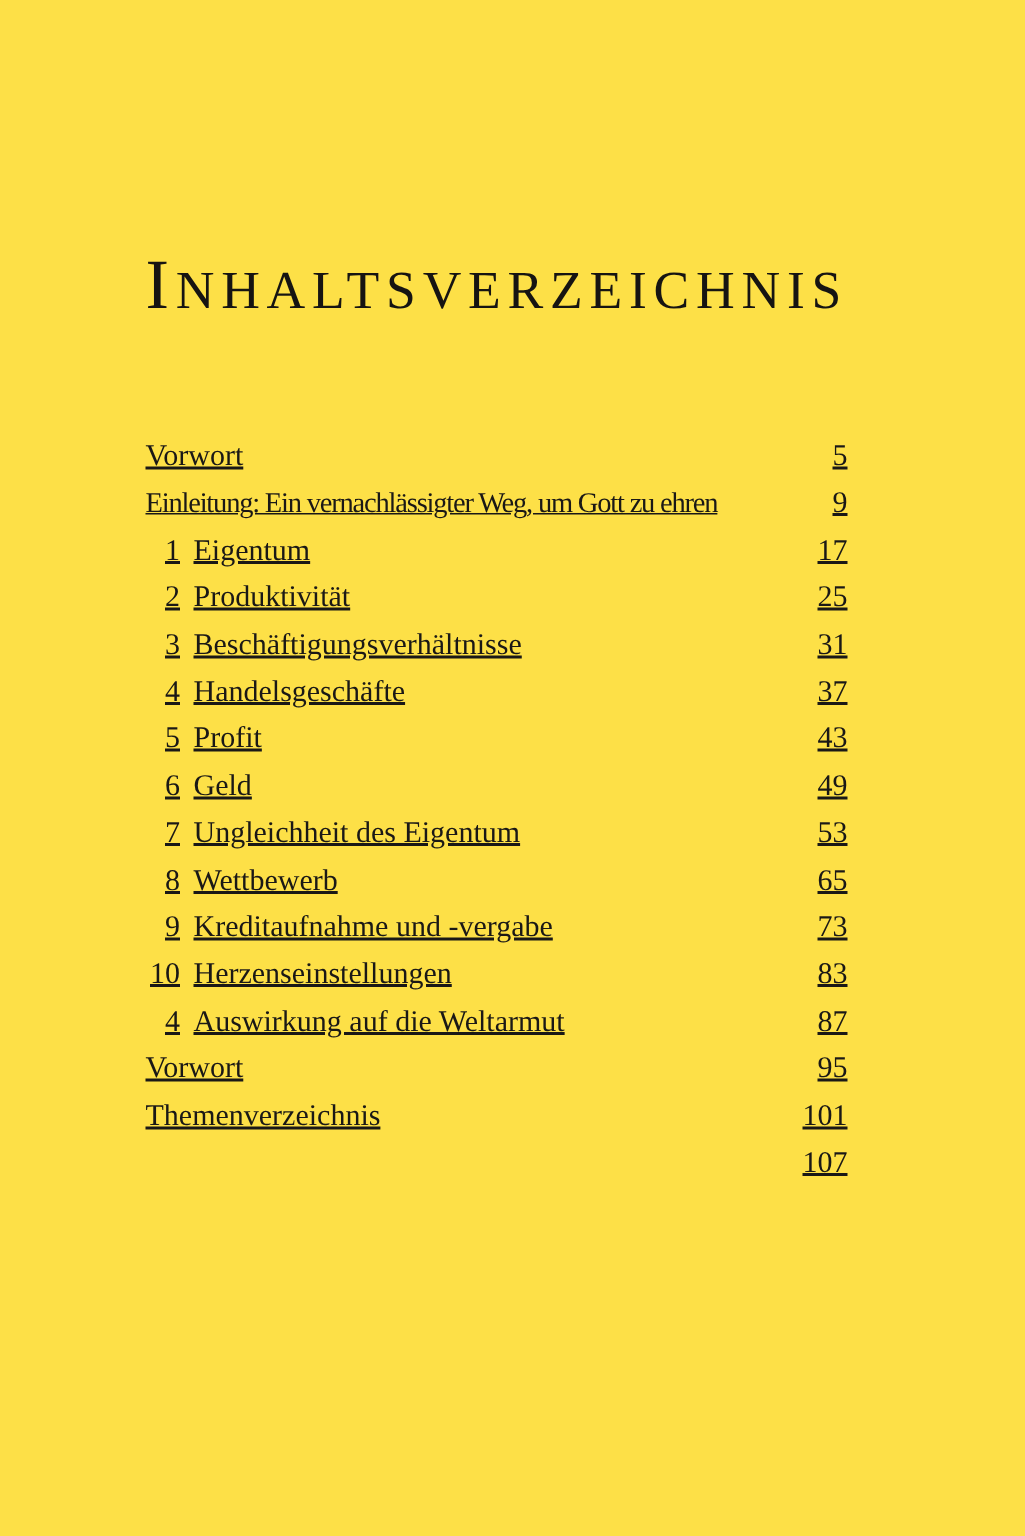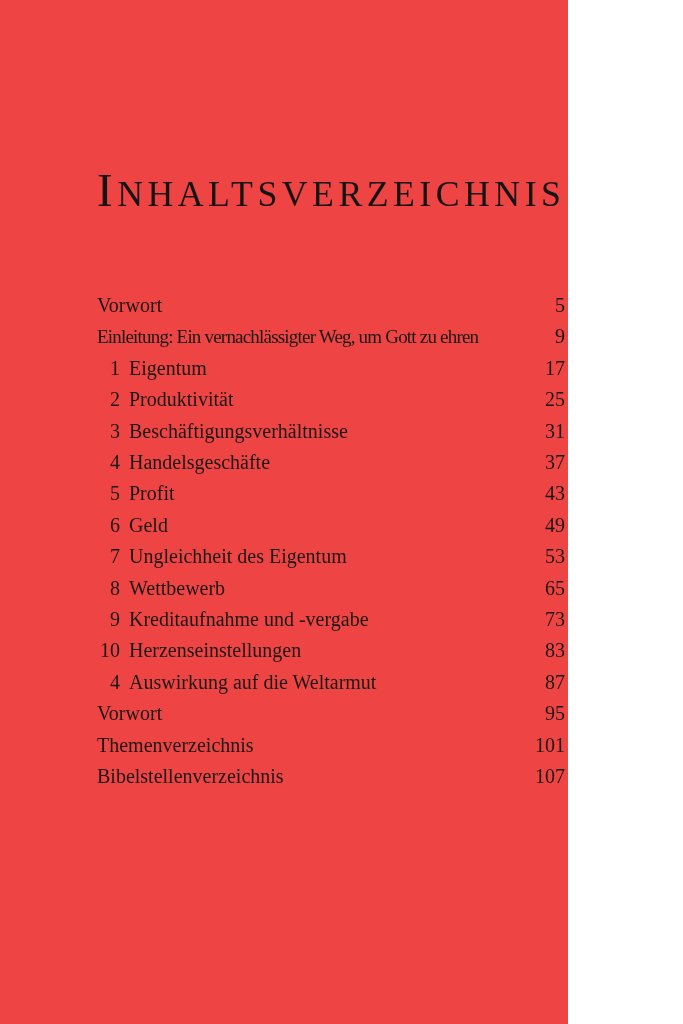--- a/index.html
+++ b/index.html
@@ -2,23 +2,23 @@
 <html lang="de"><head>
 <meta charset="utf-8">
 <style>
   html, body { margin: 0; padding: 0; }
   body {
     background: #ffffff;
     font-family: "Liberation Serif", "DejaVu Serif", serif;
   }
   .page {
     position: relative;
-    width: 568px;
+    width: 683px;
     height: 1024px;
-    background: #ef4444;
+    background: #fde047;
     overflow: hidden;
     color: #171513;
   }
   .content {
     position: absolute;
     left: 97px;
     top: 0;
     width: 468px;
   }
   h1.title {
@@ -36,20 +36,21 @@
   }
   .toc {
     margin-top: 72px;
     font-size: 20px;
     color: #1a1816;
   }
   .row {
     display: flex;
     align-items: baseline;
     line-height: 31.4px;
+    text-decoration: underline;
   }
   .row .num {
     display: none;
   }
   .row.numbered .num {
     display: block;
     flex: none;
     width: 23px;
     text-align: right;
     margin-right: 9px;
@@ -163,19 +164,18 @@
       </div>
 
       <div class="row">
 
         <span class="label">Themenverzeichnis</span>
         <span class="page-num">101</span>
       </div>
 
       <div class="row">
 
-        <span class="label">Bibelstellenverzeichnis</span>
         <span class="page-num">107</span>
       </div>
 
     </div>
   </div>
 </div>
 
 </body></html>

